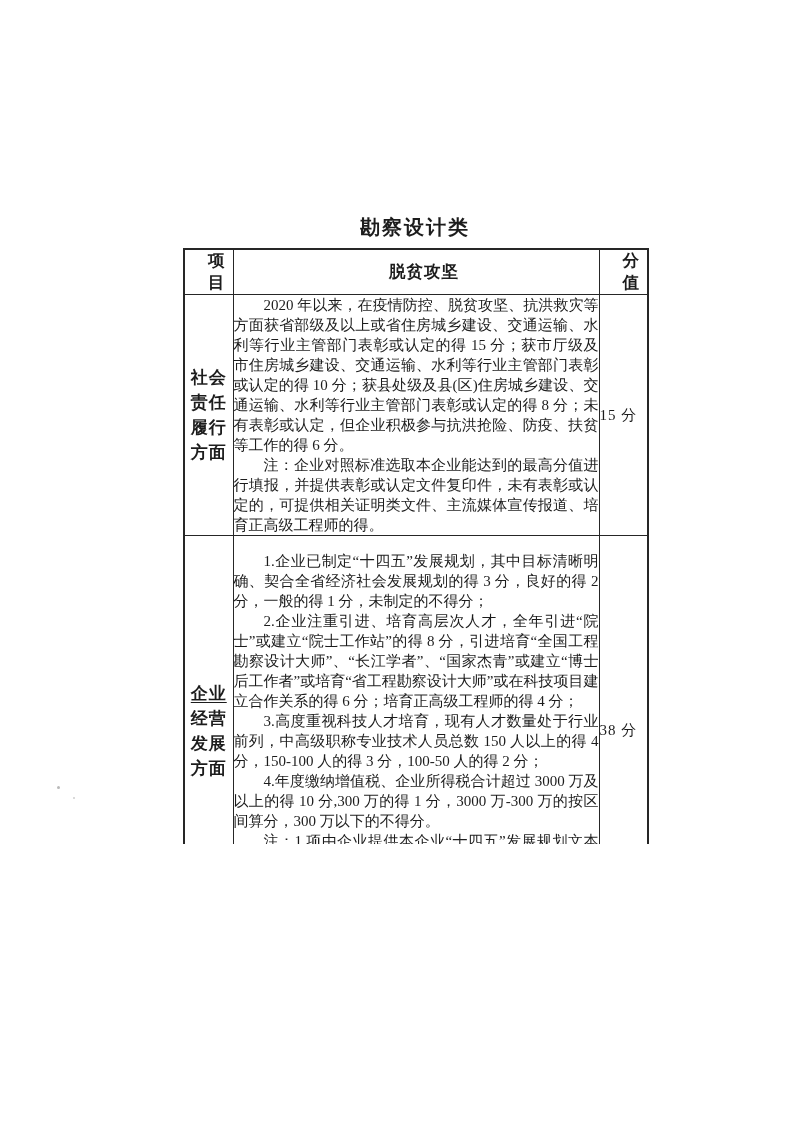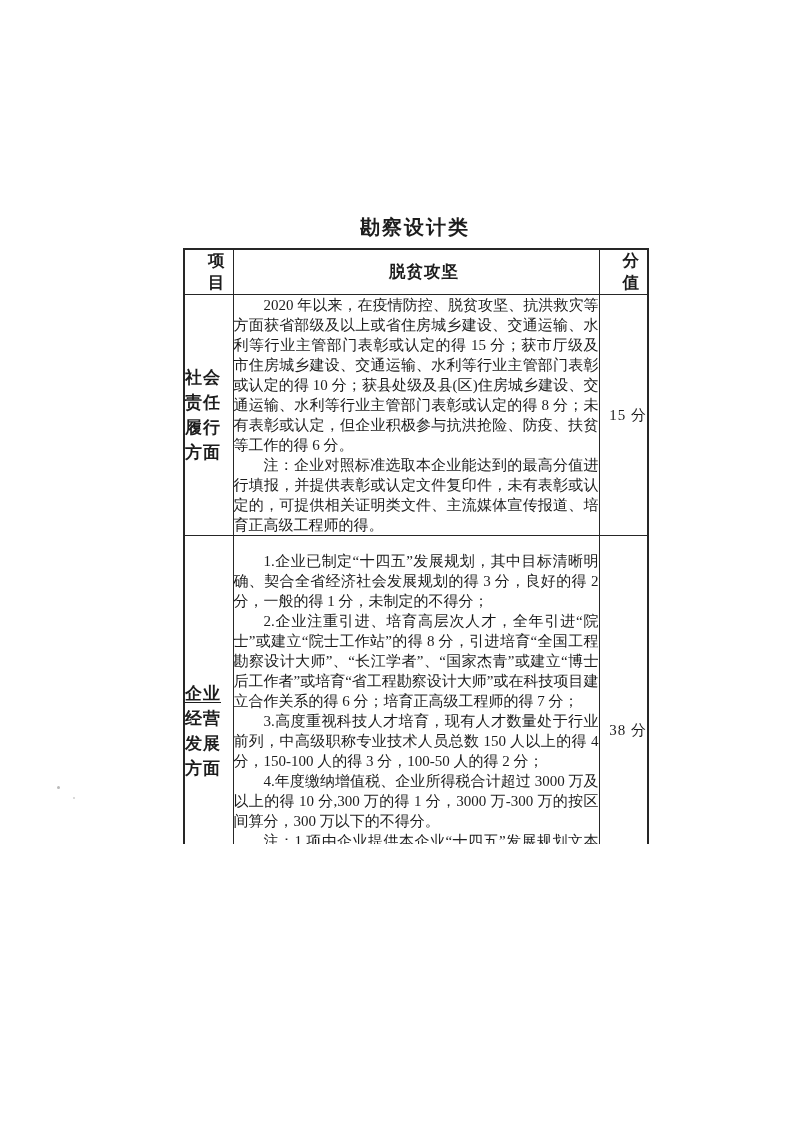--- a/index.html
+++ b/index.html
@@ -48,42 +48,42 @@
   .score-table thead tr{height:32px;}
   .score-table th{
     font-size:16.5px;
     font-weight:bold;
     text-align:center;
     letter-spacing:1px;
     padding-left:16px;
   }
   tr.row-social{height:230px;}
   tr.row-business{height:391px;}
-  .item-cell{text-align:left;}
+  .item-cell{text-align:center;}
   .item-label{
     font-size:17px;
     font-weight:bold;
     line-height:25px;
     letter-spacing:1px;
   }
   .item-label .u{text-decoration:underline;text-underline-offset:3px;}
   .criteria-cell{
     padding:5px 7px 4px 6px;
     font-size:15px;
     line-height:20px;
     vertical-align:top;
     margin-top:16px;
   }
   .criteria-cell .para{
     margin:0;
     text-indent:2em;
     text-align:justify;
   }
   .score-cell{
-    text-align:right;
+    text-align:left;
     font-size:15px;
     letter-spacing:1px;
   }
   .footer-page-num{
     position:absolute;
     left:185px;
     top:909px;
     font-size:15px;
     letter-spacing:2px;
   }
@@ -142,21 +142,21 @@
         <td class="item-cell">
           <div class="item-label">
             <div class="u">企业</div>
             <div>经营</div>
             <div>发展</div>
             <div>方面</div>
           </div>
         </td>
         <td class="criteria-cell">
           <p class="para">1.企业已制定“十四五”发展规划，其中目标清晰明确、契合全省经济社会发展规划的得 3 分，良好的得 2 分，一般的得 1 分，未制定的不得分；</p>
-          <p class="para">2.企业注重引进、培育高层次人才，全年引进“院士”或建立“院士工作站”的得 8 分，引进培育“全国工程勘察设计大师”、“长江学者”、“国家杰青”或建立“博士后工作者”或培育“省工程勘察设计大师”或在科技项目建立合作关系的得 6 分；培育正高级工程师的得 7 分；</p>
+          <p class="para">2.企业注重引进、培育高层次人才，全年引进“院士”或建立“院士工作站”的得 8 分，引进培育“全国工程勘察设计大师”、“长江学者”、“国家杰青”或建立“博士后工作者”或培育“省工程勘察设计大师”或在科技项目建立合作关系的得 6 分；培育正高级工程师的得 4 分；</p>
           <p class="para">3.高度重视科技人才培育，现有人才数量处于行业前列，中高级职称专业技术人员总数 150 人以上的得 4 分，150-100 人的得 3 分，100-50 人的得 2 分；</p>
           <p class="para">4.年度缴纳增值税、企业所得税合计超过 3000 万及以上的得 10 分,300 万的得 1 分，3000 万-300 万的按区间算分，300 万以下的不得分。</p>
           <p class="para">注：1 项由企业提供本企业“十四五”发展规划文本（加盖企业公章）；2、3 项由企业对照标准选取本企业能达到的最高分值进行填报，并提供相关证明材料；4 项由企业自主填报，提供相关证明材料，并列出清单。</p>
         </td>
         <td class="score-cell">38 分</td>
       </tr>
     </tbody>
   </table>
 
   <div class="footer-page-num">- 22 -</div>

